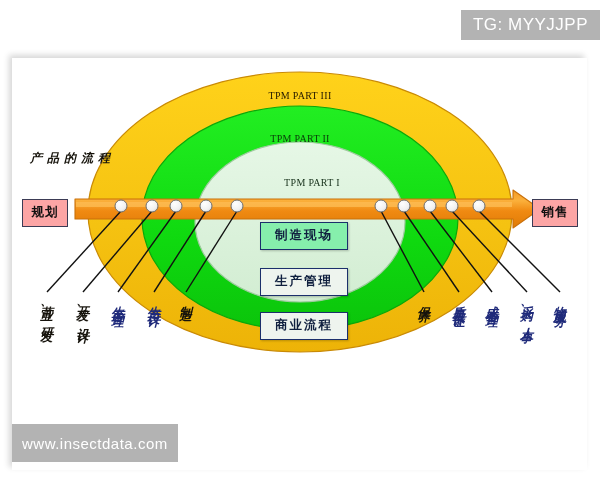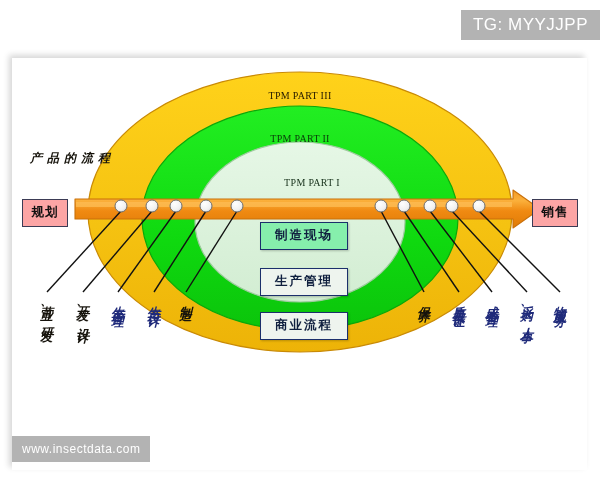--- a/index.html
+++ b/index.html
@@ -30,23 +30,23 @@
   #wm-top {
     right: 0px;
     top: 10px;
     height: 30px;
     padding: 0 12px;
     font-size: 17px;
   }
   #wm-bottom {
     left: 12px;
     bottom: 18px;
-    height: 26px;
+    height: 38px;
     padding: 0 10px;
-    font-size: 12px;
+    font-size: 15px;
   }
 
   
   #panel {
     position: absolute;
     left: 12px;
     top: 58px;
     width: 575px;
     height: 412px;
     background: #ffffff;

